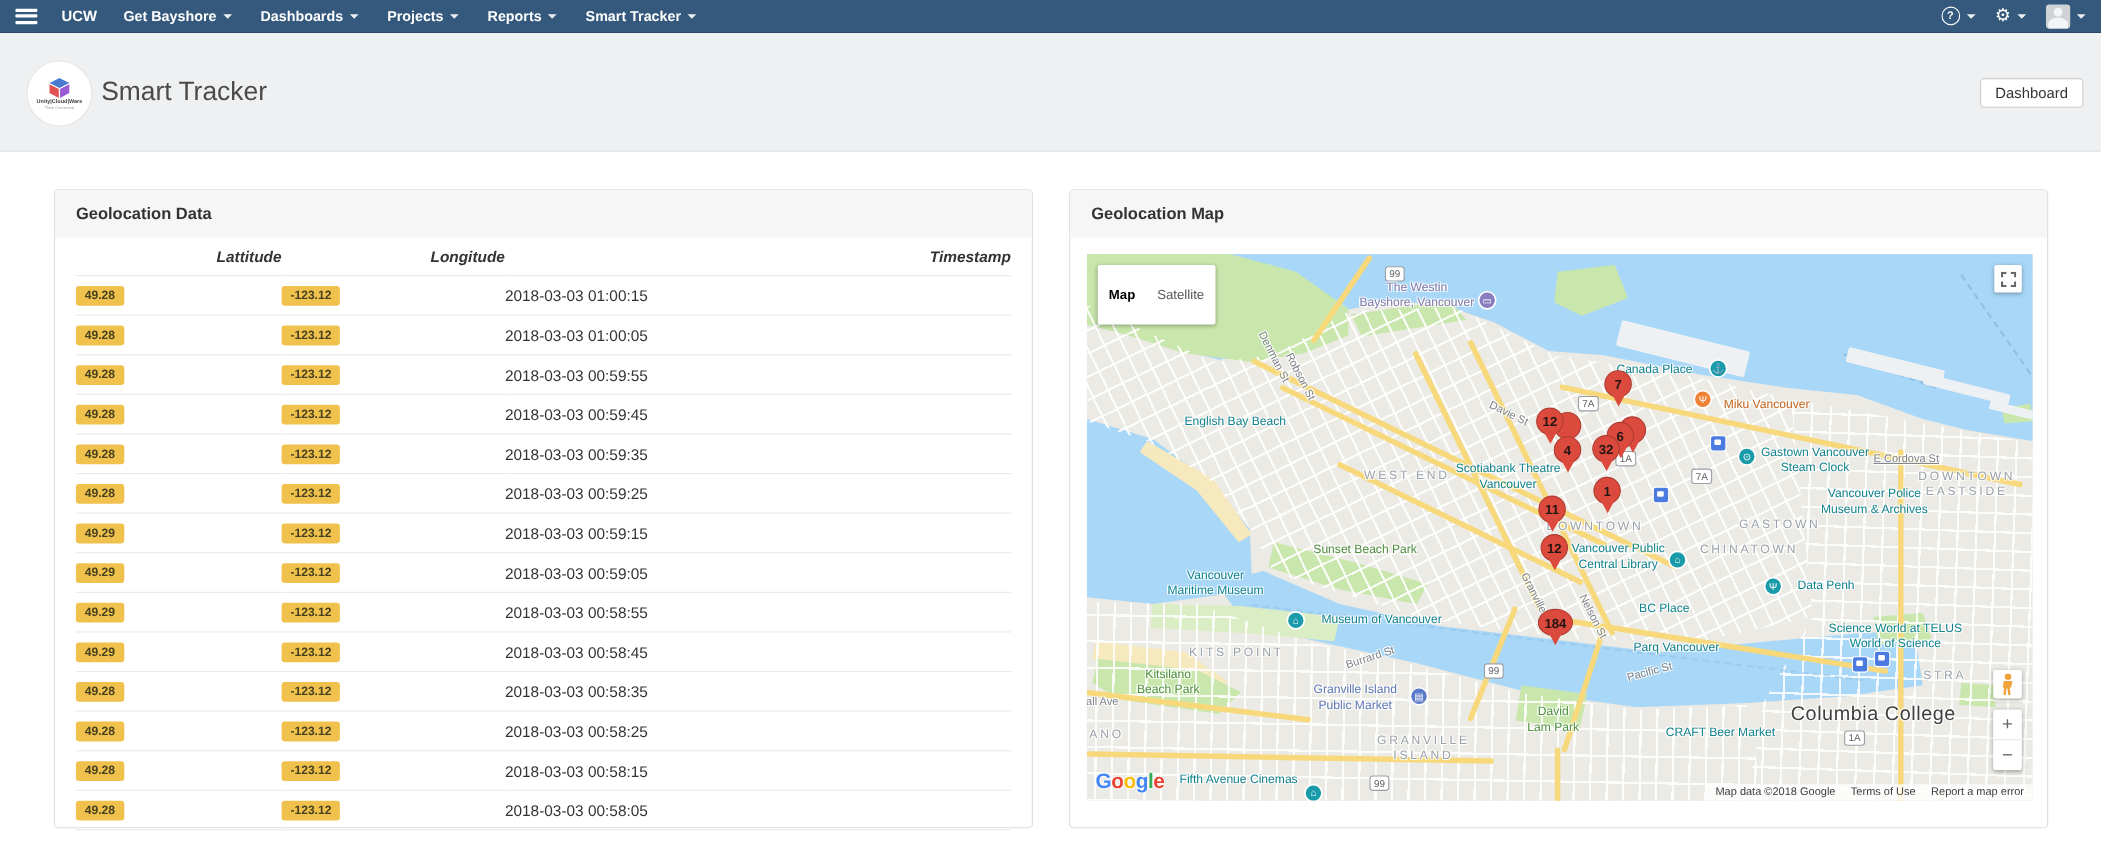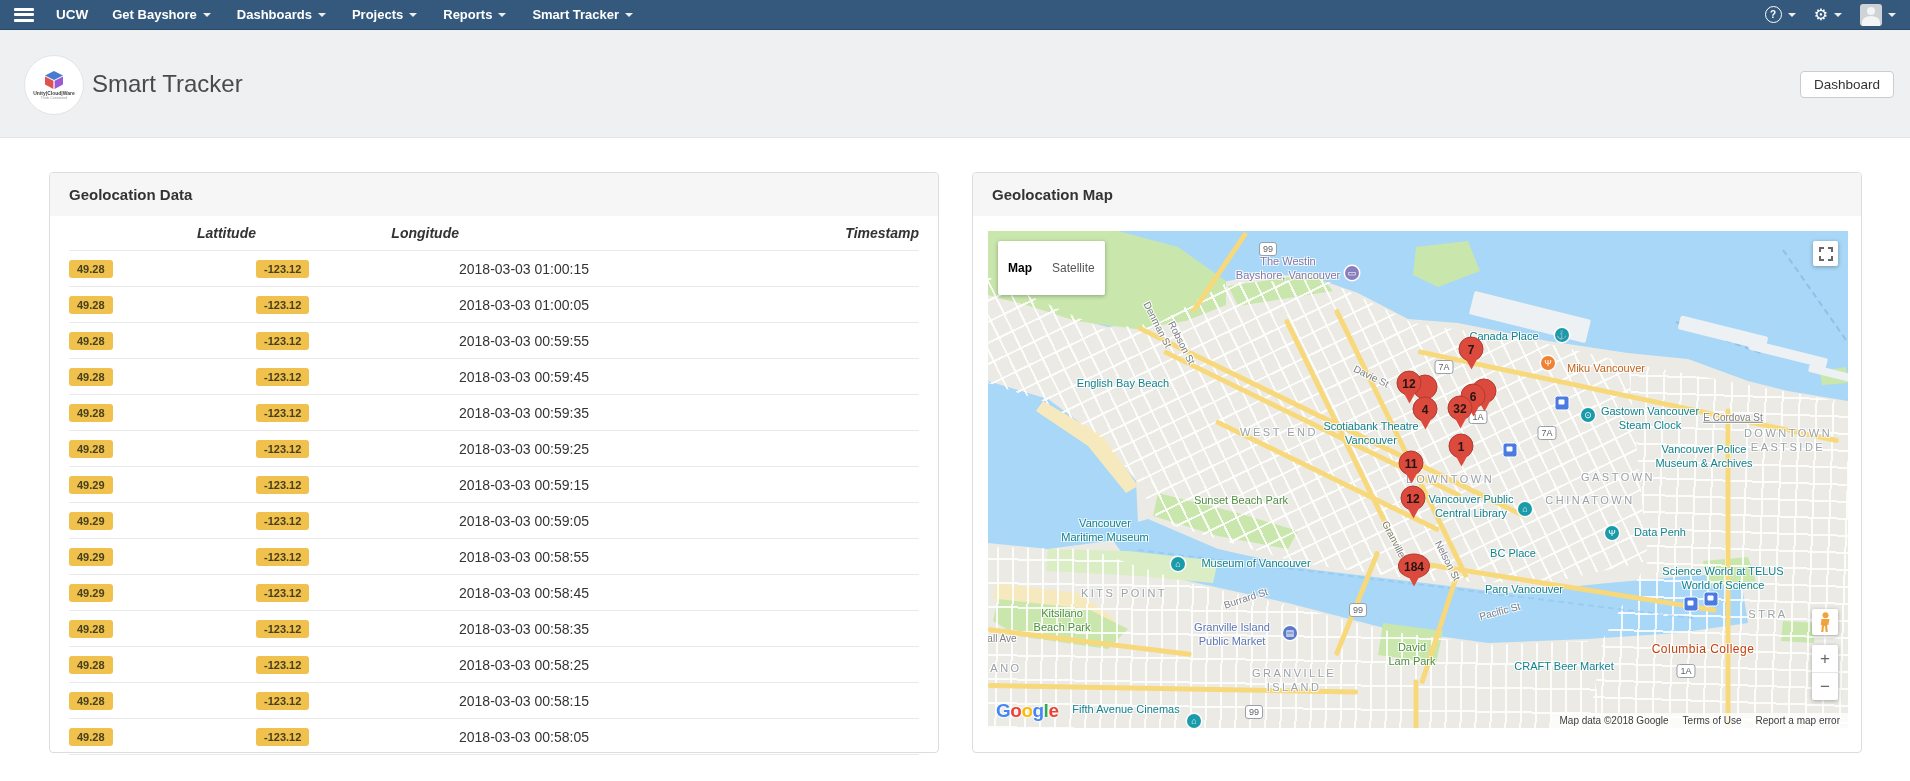--- a/index.html
+++ b/index.html
@@ -60,21 +60,21 @@
   .mlb{position:absolute;transform:translate(-50%,-50%);text-align:center;z-index:20;line-height:1.25;
        white-space:nowrap;font-size:11px;
        text-shadow:1px 1px 0 rgba(255,255,255,.85),-1px -1px 0 rgba(255,255,255,.85),1px -1px 0 rgba(255,255,255,.85),-1px 1px 0 rgba(255,255,255,.85);}
   .poi{color:var(--poi-teal,#11838f);}
   .rest{color:#c2631a;}
   .shop{color:#5b76b5;}
   .lodging{color:#8379a8;}
   .park{color:#4d8f3f;}
   .area{color:#9aa2a9;letter-spacing:2.5px;font-size:11px;}
   .street{color:#7d8288;font-size:10px;}
-  .inst{color:#c2410c;font-size:12px;letter-spacing:.5px;}
+  .inst{color:#404040;font-size:18px;letter-spacing:.5px;}
   .poi-ic{position:absolute;transform:translate(-50%,-50%);width:14px;height:14px;border-radius:50%;
           color:#fff;font-size:9px;line-height:14px;text-align:center;z-index:21;box-shadow:0 0 0 1.5px #fff;}
   .shield{position:absolute;transform:translate(-50%,-50%);background:#fff;border:1px solid #9aa0a6;
           border-radius:3px;font-size:9px;color:#5f6368;padding:0 3px;line-height:12px;z-index:19;}
   .transit{position:absolute;transform:translate(-50%,-50%);width:13px;height:13px;background:#4b7be0;
            border-radius:3px;z-index:19;border:1px solid #fff;}
   .transit::before{content:"";position:absolute;left:3px;top:2.5px;width:6px;height:5px;background:#fff;border-radius:1px;}
   .pin{position:absolute;transform:translate(-50%,-50%);width:25px;height:25px;border-radius:50%;
        background:var(--pin-color,#db4a3d);border:1px solid #b03c30;display:flex;align-items:center;
        justify-content:center;font-size:12px;font-weight:bold;color:#241512;cursor:pointer;box-sizing:border-box;}

